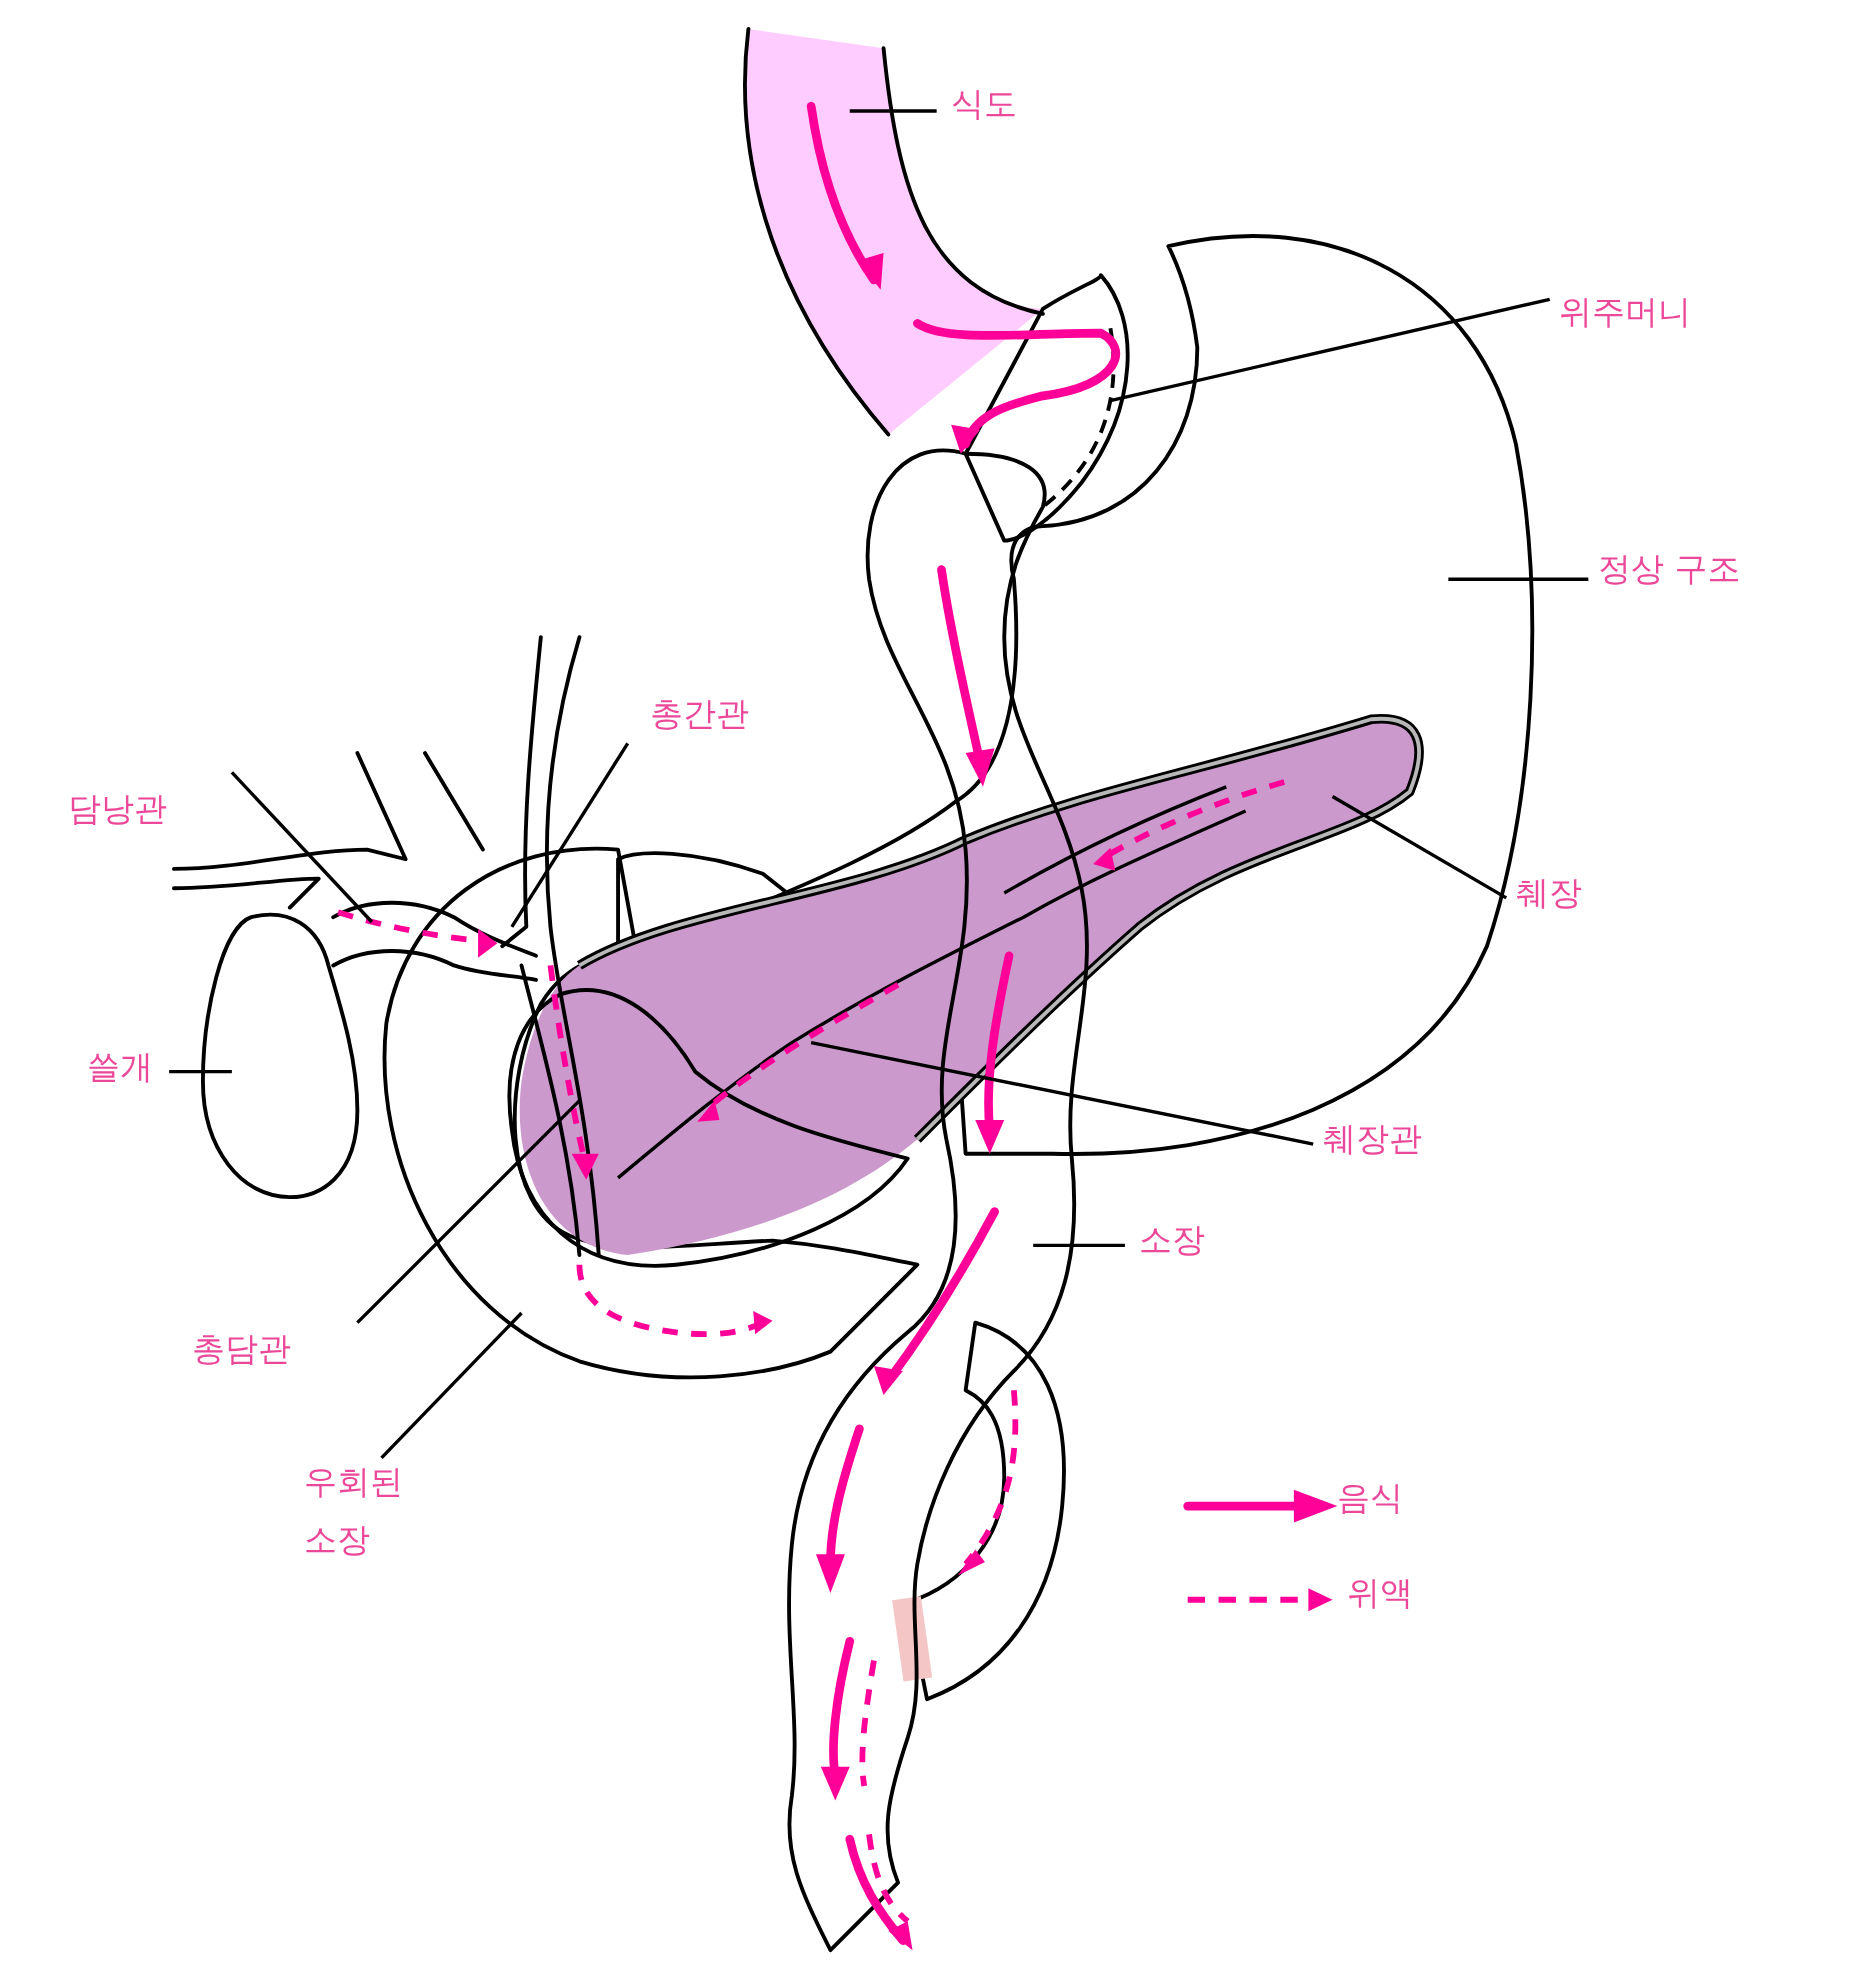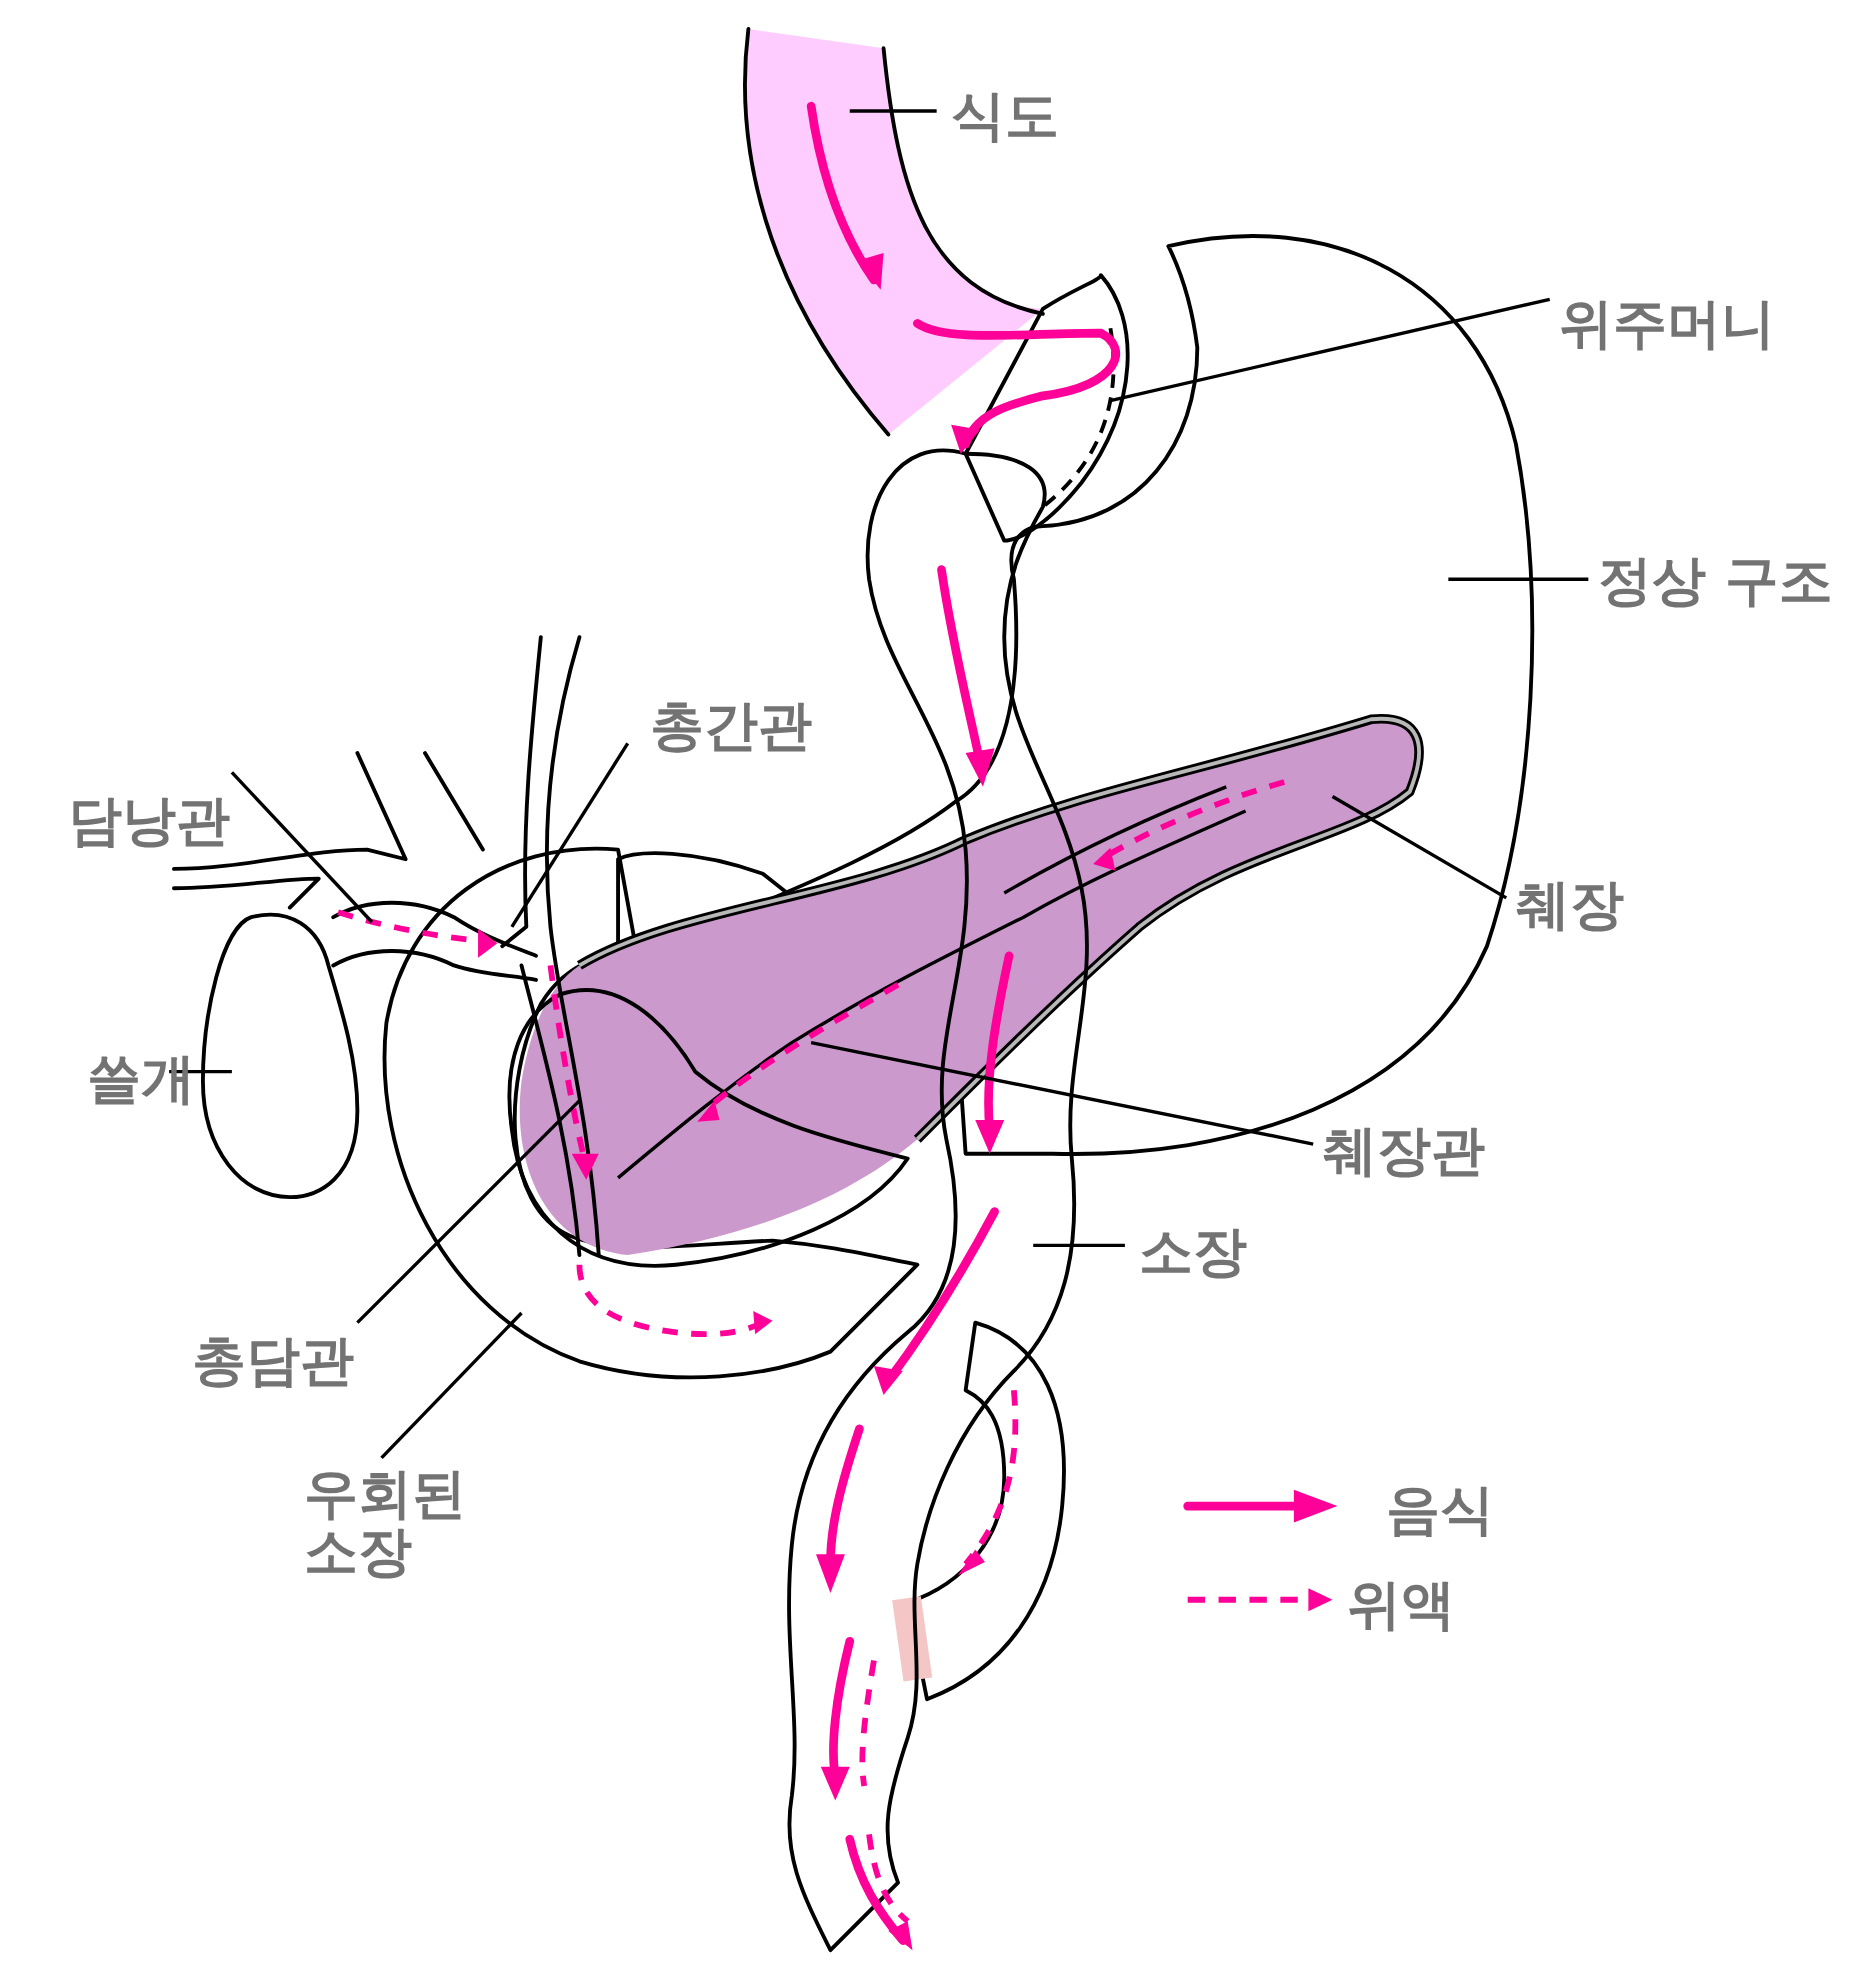--- a/index.html
+++ b/index.html
@@ -1,20 +1,20 @@
 <!DOCTYPE html>
 <html><head>
 <meta charset="utf-8">
 <style>
   html, body { margin: 0; padding: 0; background: #ffffff; }
   body { width: 1854px; height: 1984px; position: relative; overflow: hidden;
          font-family: "DejaVu Sans", "Liberation Sans", sans-serif; }
   #diagram { position: absolute; left: 0; top: 0; width: 1854px; height: 1984px; }
-  .label { position: absolute; font-size: 54px; color: #737373; white-space: nowrap; line-height: 1.15;
-           font-family: "DejaVu Sans", "Liberation Sans", sans-serif; font-weight: bold; }
+  .label { position: absolute; font-size: 33px; color: #ec4899; white-space: nowrap; line-height: 1.15;
+           font-family: "DejaVu Sans", "Liberation Sans", sans-serif; }
   .ol { stroke: #000; stroke-width: 4; fill: none; stroke-linejoin: round; stroke-linecap: round; }
   .leader { stroke: #000; stroke-width: 3.5; fill: none; }
   .food { stroke: var(--food); stroke-width: 9; fill: none; stroke-linecap: round; }
   .juice { stroke: var(--food); stroke-width: 6; fill: none; stroke-dasharray: 16 14; stroke-linecap: butt; }
   .wavy { stroke: #000; stroke-width: 10; fill: none; }
   .wavy-in { stroke: #b8b8b8; stroke-width: 4; fill: none; }
 </style>
 </head>
 <body>
 
@@ -155,15 +155,15 @@
 <div class="label" style="left:637px; top:695px;margin-left:13px;">총간관</div>
 <div class="label" style="left:68px; top:790px;">담낭관</div>
 <div class="label" style="left:1516px; top:874px;">췌장</div>
 <div class="label" style="left:43px; top:1048px;margin-left:44px;">쓸개</div>
 <div class="label" style="left:1323px; top:1120px;">췌장관</div>
 <div class="label" style="left:1139px; top:1221px;">소장</div>
 <div class="label" style="left:192px; top:1299px;margin-top:31px;">총담관</div>
 <div class="label" style="left:304px; top:1463px;">우회된</div>
 <div class="label" style="left:304px; top:1521px;">소장</div>
 
-<div class="label" style="left:1386px; top:1479px;">음식</div>
+<div class="label" style="left:1337px; top:1479px;">음식</div>
 <div class="label" style="left:1347px; top:1574px;">위액</div>
 
 
 </body></html>

